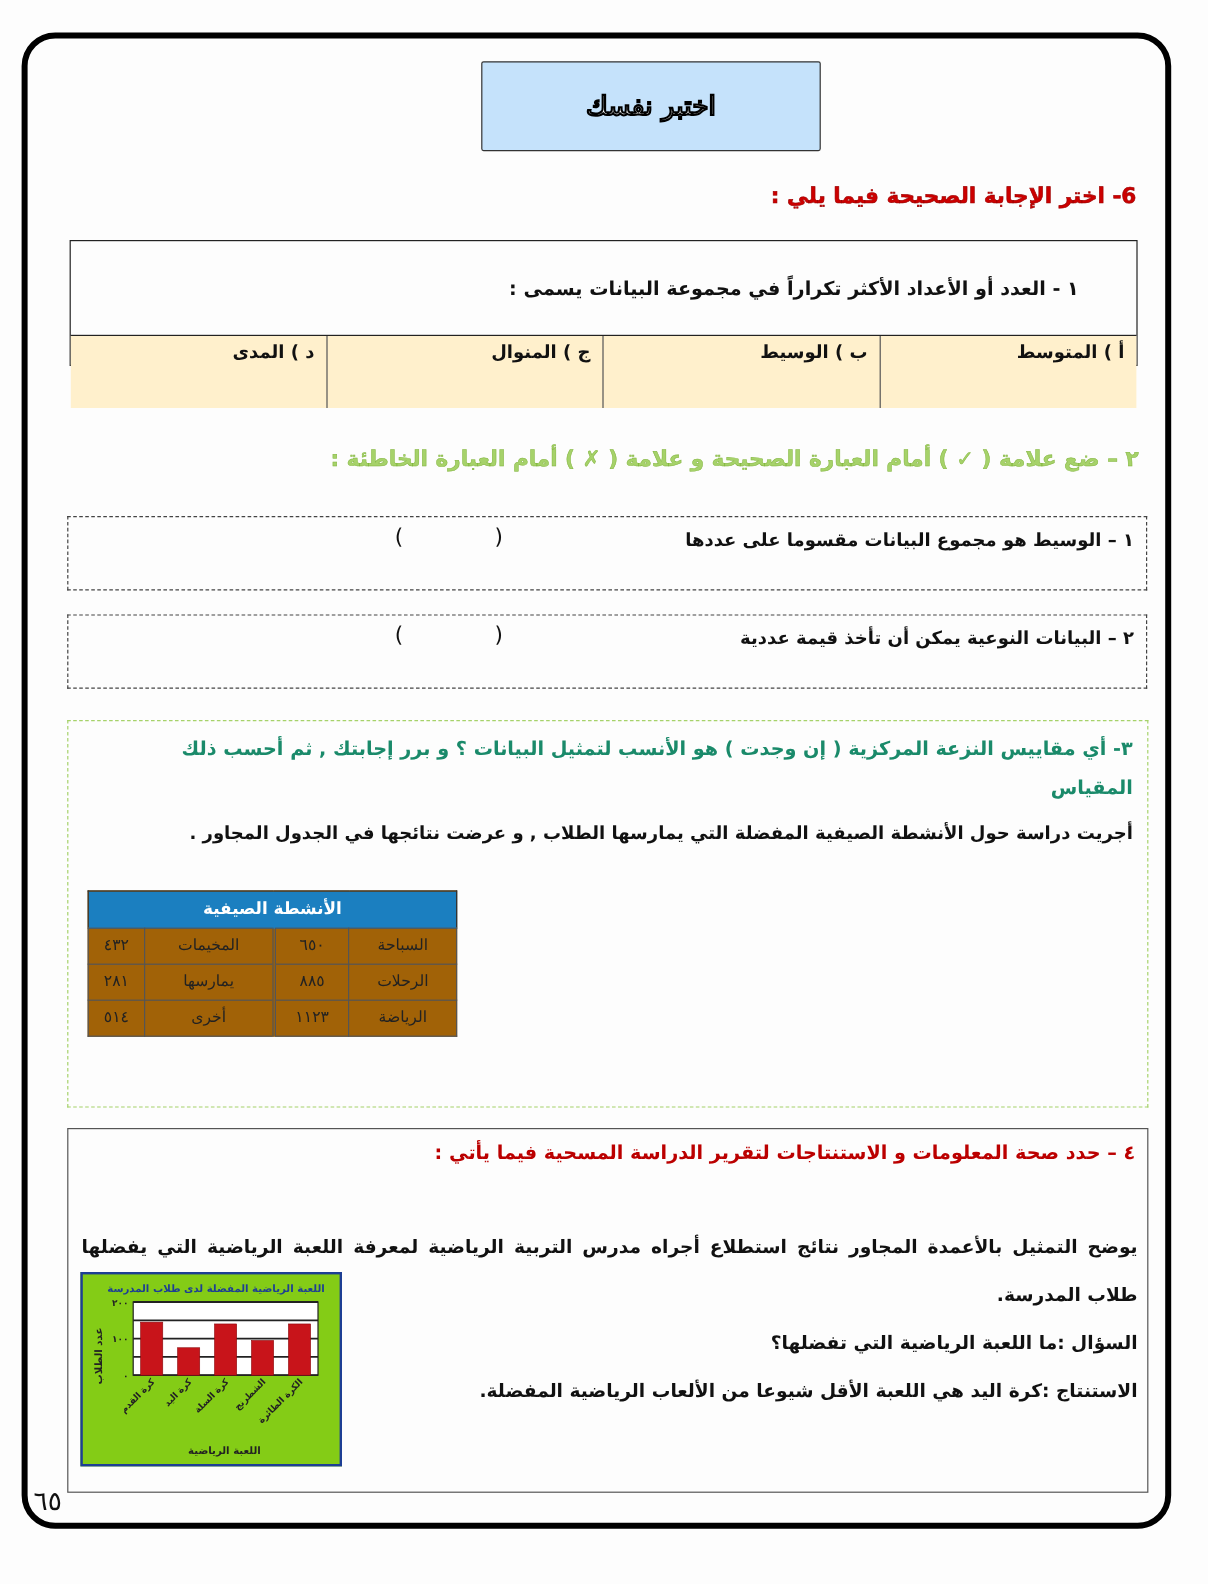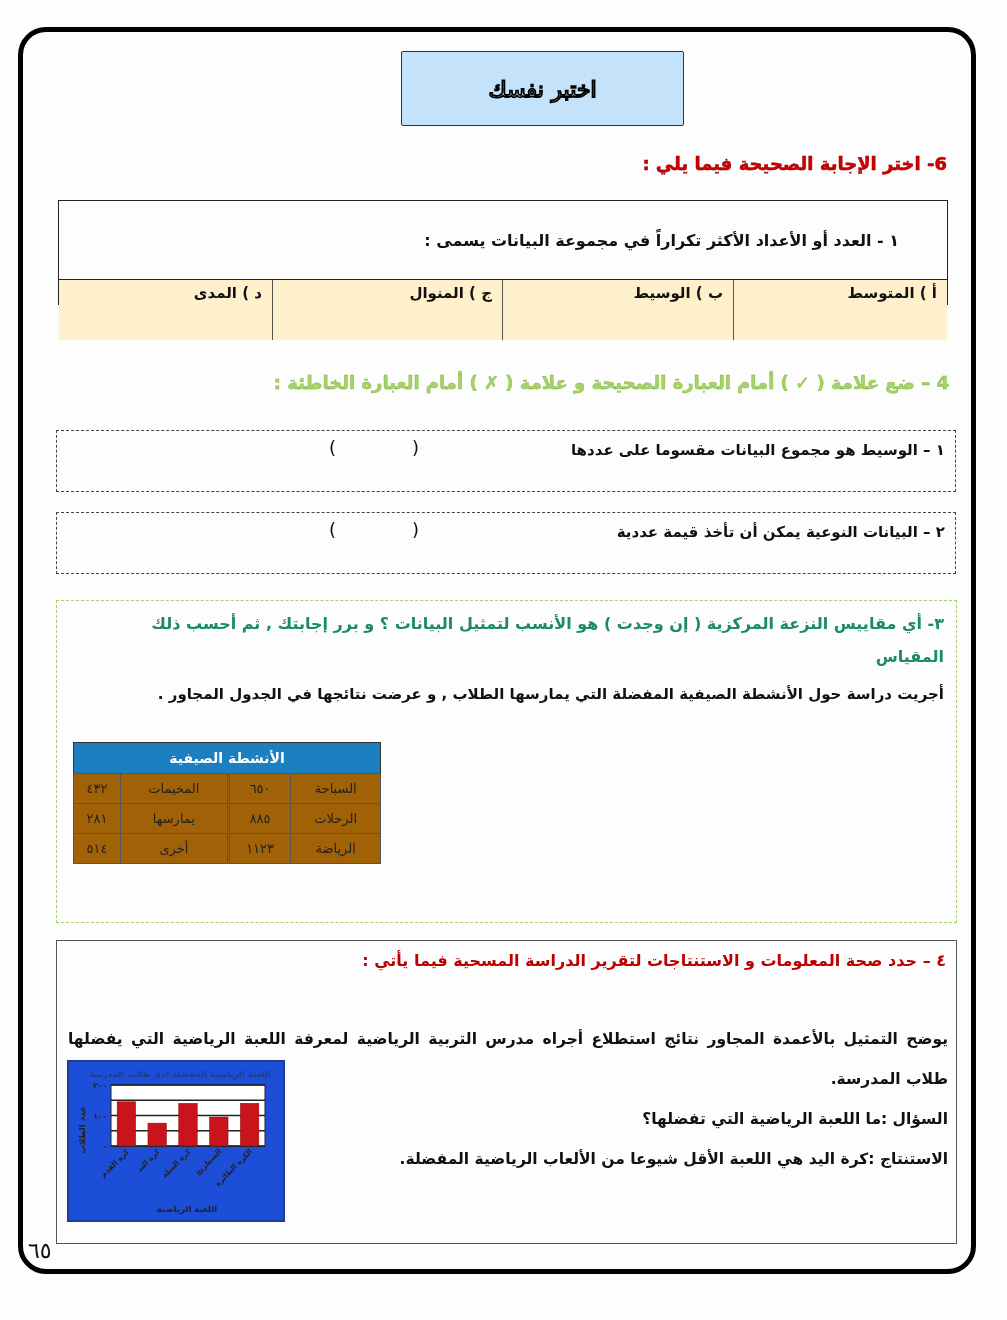--- a/index.html
+++ b/index.html
@@ -21,21 +21,21 @@
   .q3-box { position: absolute; left: 56px; top: 600px; width: 901px; height: 323px; border: 1px dashed #a6d26a; box-sizing: border-box; }
   .q3-head { position: absolute; right: 12px; top: 6px; width: 830px; font-size: 16px; font-weight: bold; color: #1a8a6a; line-height: 33px; text-align: right; }
   .q3-desc { position: absolute; right: 12px; top: 84px; font-size: 15px; font-weight: bold; color: #111; white-space: nowrap; }
   .act-table { position: absolute; left: 16px; top: 141px; width: 308px; border-collapse: collapse; direction: rtl; font-size: 13px; color: #222; background: #a16207; border: 1.5px solid #333; }
   .act-table th { background: #1b7fc0; color: #fff; font-weight: bold; height: 28px; font-size: 14px; }
   .act-table td { border: 1px solid #555; height: 27px; text-align: center; }
   .act-table td.sep { border-left: 3px double #555; }
   .q4-box { position: absolute; left: 56px; top: 940px; width: 901px; height: 304px; border: 1.5px solid #555; box-sizing: border-box; }
   .q4-head { position: absolute; right: 10px; top: 10px; font-size: 16px; font-weight: bold; color: #b00; white-space: nowrap; }
   .q4-body { position: absolute; right: 8px; top: 78px; width: 880px; font-size: 15.5px; font-weight: bold; color: #111; line-height: 40px; text-align: justify; }
-  .chart-wrap { position: absolute; left: 10px; top: 119px; width: 218px; height: 162px; border: 2px solid #1d3e94; box-sizing: border-box; background: #1d4ed8; }
+  .chart-wrap { position: absolute; left: 10px; top: 119px; width: 218px; height: 162px; border: 2px solid #1d3e94; box-sizing: border-box; background: #84cc16; }
   .page-number { position: absolute; left: 28px; top: 1238px; font-size: 22px; color: #111; font-family: "DejaVu Serif", serif; }
 </style>
 </head>
 <body>
 
 <div class="page-frame"></div>
 
 <div class="title-box">
   <span class="title-text">اختبر نفسك</span>
 </div>
@@ -44,21 +44,21 @@
 <div class="mcq-table">
   <div class="mcq-question">١ -  العدد أو الأعداد الأكثر تكراراً في مجموعة البيانات يسمى :</div>
   <div class="mcq-options">
     <div class="mcq-opt" style="width:214px">أ ) المتوسط</div>
     <div class="mcq-opt" style="width:231px">ب ) الوسيط</div>
     <div class="mcq-opt" style="width:230px">ج ) المنوال</div>
     <div class="mcq-opt" style="width:212px">د ) المدى</div>
   </div>
 </div>
 
-<div class="sec-head sec2-head">4 – ضع علامة (  ✓  ) أمام العبارة الصحيحة و علامة (  ✗  ) أمام العبارة الخاطئة :</div>
+<div class="sec-head sec2-head">٢ – ضع علامة (  ✓  ) أمام العبارة الصحيحة و علامة (  ✗  ) أمام العبارة الخاطئة :</div>
 <div class="tf-box" style="top:430px">
   <span class="tf-text">١ – الوسيط هو مجموع البيانات مقسوما على عددها</span>
   <span class="tf-paren" style="left:355px">(</span>
   <span class="tf-paren" style="left:272px">)</span>
 </div>
 <div class="tf-box" style="top:512px">
   <span class="tf-text">٢ – البيانات النوعية يمكن أن تأخذ قيمة عددية</span>
   <span class="tf-paren" style="left:355px">(</span>
   <span class="tf-paren" style="left:272px">)</span>
 </div>

